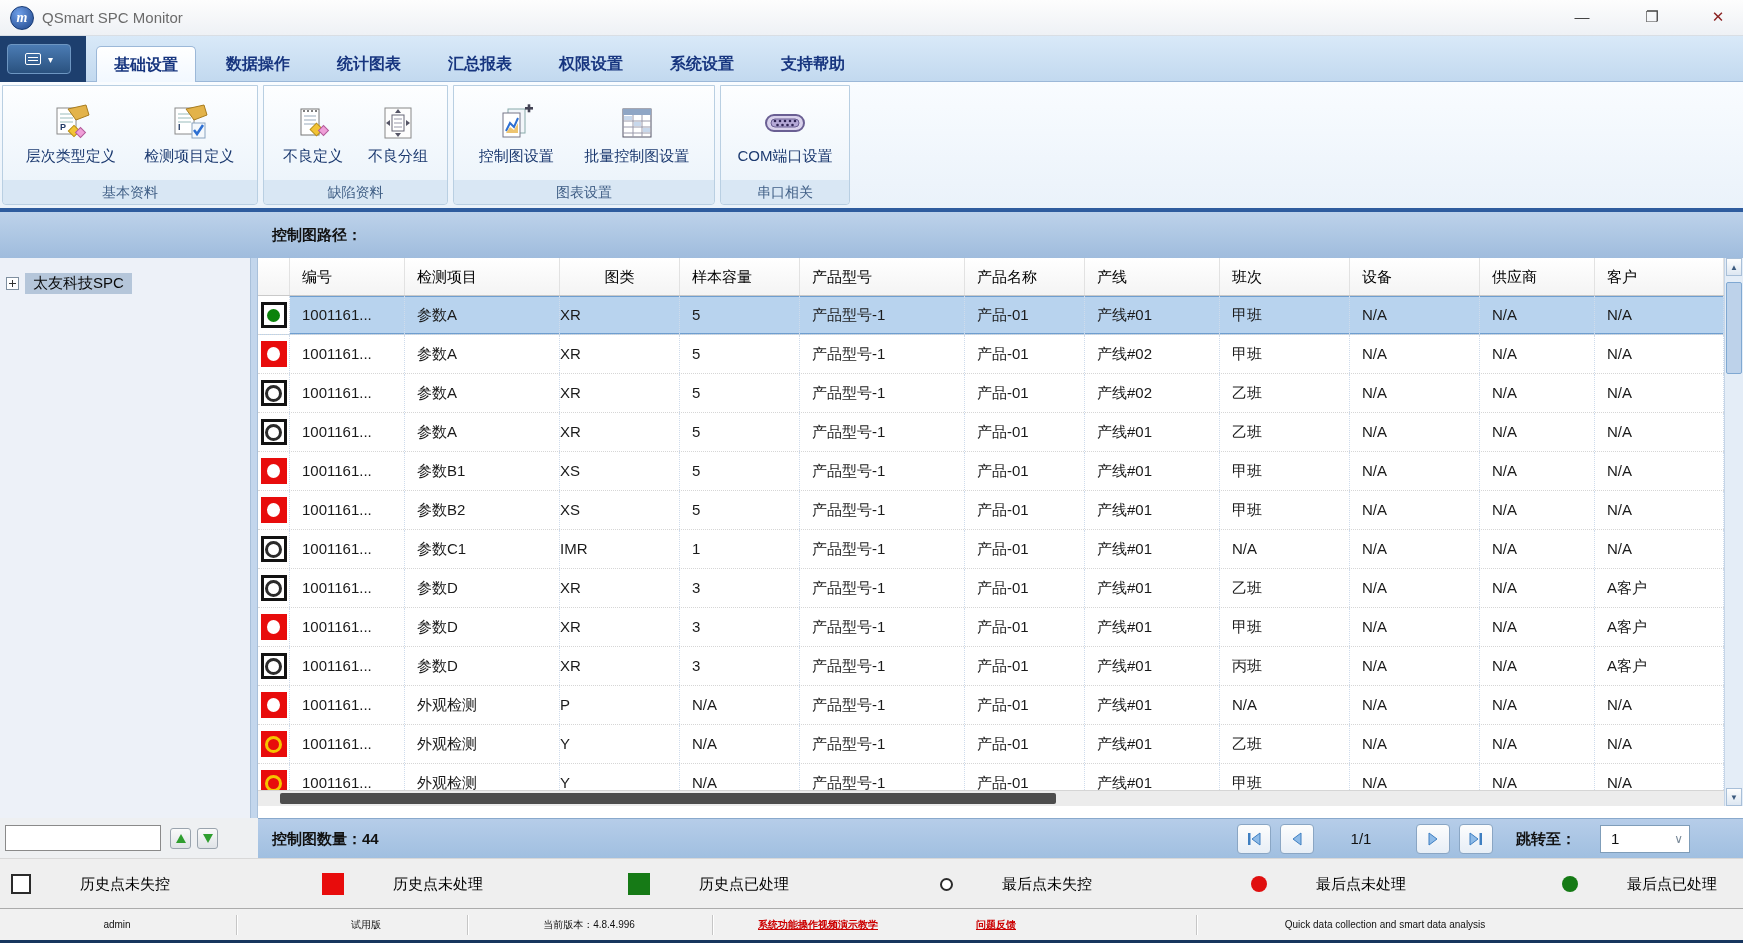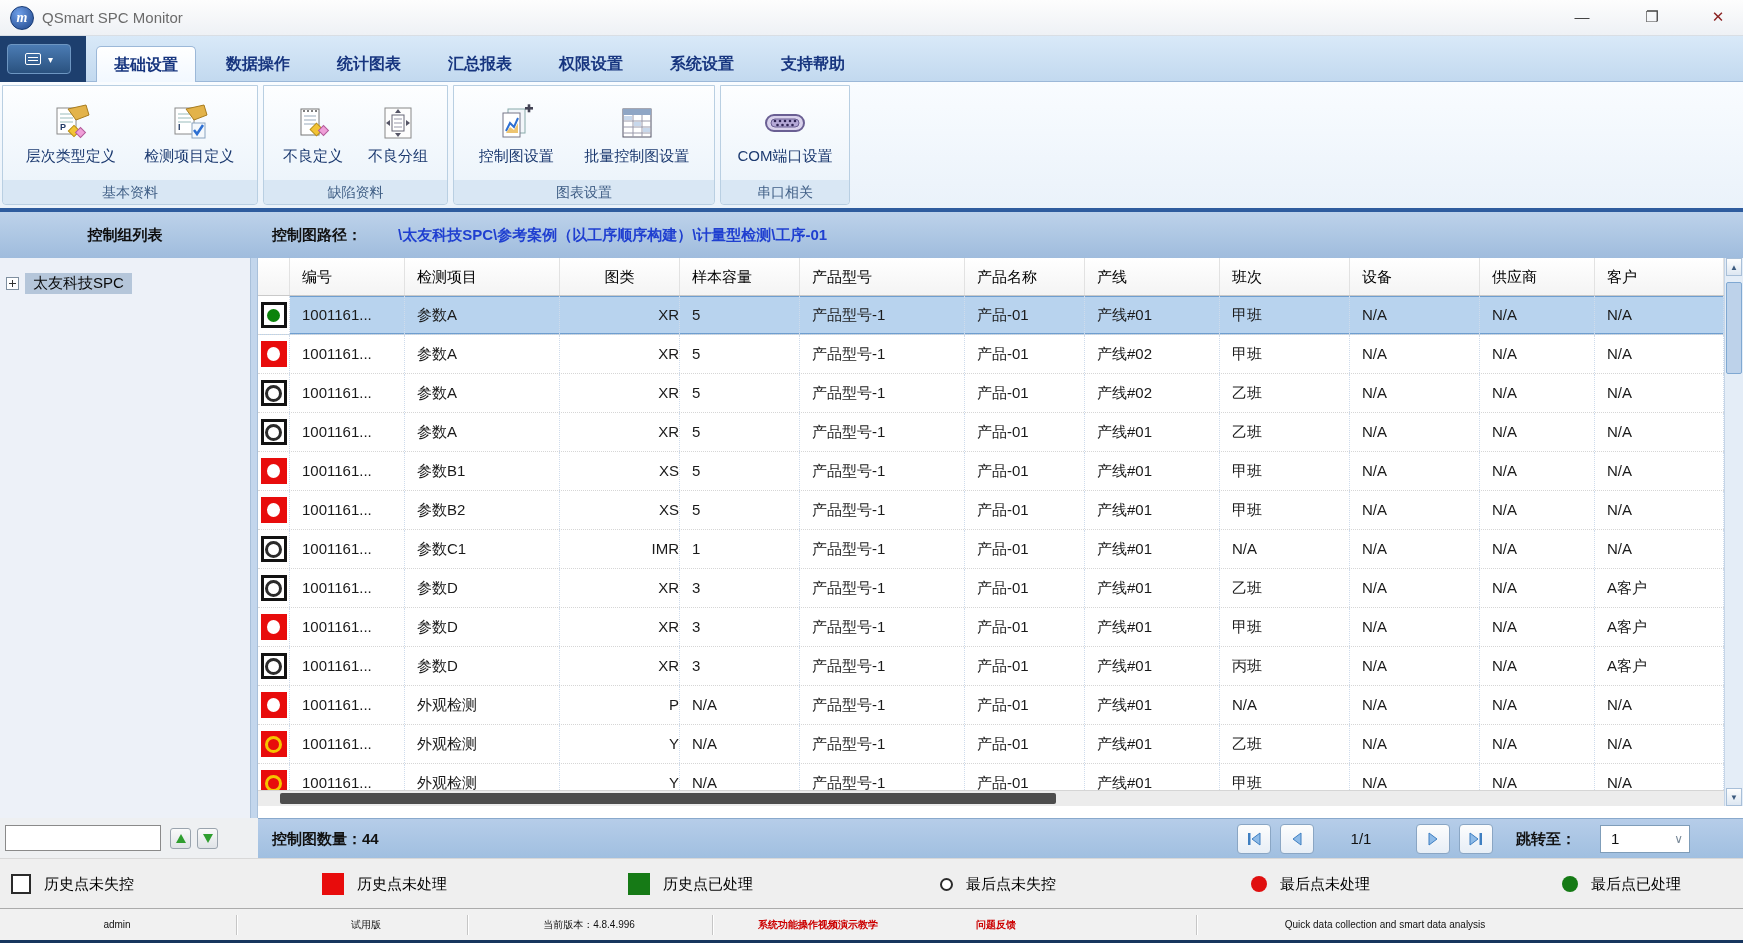--- a/index.html
+++ b/index.html
@@ -67,21 +67,21 @@
   #thead { position:absolute; left:0; top:0; width:1466px; height:38px; display:flex;
     background:linear-gradient(#ffffff,#f4f4f4); border-bottom:1px solid #c9c9c9; }
   .th { line-height:37px; padding-left:12px; font-size:15px; color:#000;
     border-right:1px solid #e2e2e2; overflow:hidden; white-space:nowrap; }
   .th.c-center { text-align:center; padding-left:0; }
   #rows { position:absolute; left:0; top:38px; width:1466px; height:494px; overflow:hidden; }
   .trow { display:flex; height:39px; border-bottom:1px dotted #d6d6d6; background:#fff; }
   .trow.selected { background:#b8d3ee; box-shadow:inset 0 1px 0 #6f9ecf, inset 0 -1px 0 #6f9ecf; }
   .td { line-height:38px; padding-left:12px; font-size:15px; color:#1a1a1a;
     border-right:1px dotted #cfdcec; overflow:hidden; white-space:nowrap; }
-  .td.c-center { text-align:right; padding-left:0; }
+  .td.c-center { text-align:left; padding-left:0; }
   .td.status { background:#fff; display:flex; align-items:center; justify-content:center; padding-left:0; }
 
   .sicon { width:26px; height:26px; display:flex; align-items:center; justify-content:center; }
   .sicon.green-dot { background:#fff; border:3px solid #121212; }
   .sicon.green-dot::after { content:""; width:13px; height:13px; border-radius:50%; background:#0b830b; }
   .sicon.red-dot { background:#e80c0c; }
   .sicon.red-dot::after { content:""; width:13px; height:14px; border-radius:50%; background:#fff; }
   .sicon.ring { background:#fff; border:3px solid #121212; }
   .sicon.ring::after { content:""; width:11px; height:11px; border-radius:50%; border:3px solid #2a2a2a; background:#fff; }
   .sicon.yellow-ring { background:#e80c0c; }
@@ -117,33 +117,33 @@
   #pg-first { left:979px; } #pg-prev { left:1022px; }
   #page-indicator { position:absolute; left:1068px; top:0; width:70px; text-align:center; line-height:40px; font-size:15px; }
   #pg-next { left:1158px; } #pg-last { left:1201px; }
   #jump-label { position:absolute; left:1258px; top:0; line-height:40px; font-weight:700; }
   #jump-dd { position:absolute; left:1342px; top:6px; width:90px; height:28px; background:#fff;
     border:1px solid #7f9db9; line-height:26px; padding-left:10px; }
   #jump-dd .chev { position:absolute; right:6px; top:0; line-height:26px; color:#7a8a99; font-size:12px; }
 
   
   #legend { position:absolute; left:0; top:858px; width:1743px; height:50px; background:#efefef; border-top:1px solid #d8d8d8; }
-  .lgitem { position:absolute; top:0; height:50px; display:flex; align-items:center; font-size:15px; color:#000; }
+  .lgitem { position:absolute; top:0; height:50px; display:flex; align-items:center; font-size:15px; color:#000;gap:36px; }
   .sw { margin-right:13px; flex:none; }
   .sw.square-outline { width:20px; height:20px; background:#fff; border:2px solid #2b2b2b; }
   .sw.square-red   { width:22px; height:22px; background:#e80c0c; }
   .sw.square-green { width:22px; height:22px; background:#167a16; }
   .sw.circle-outline { width:13px; height:13px; border:2px solid #2b2b2b; border-radius:50%; background:#fff; }
   .sw.circle-red   { width:16px; height:16px; border-radius:50%; background:#e00f0f; }
   .sw.circle-green { width:16px; height:16px; border-radius:50%; background:#157a15; }
 
   
   #statusbar { position:absolute; left:0; top:908px; width:1743px; height:32px; background:#f1f1f1; border-top:1px solid #ababab; }
   .sbitem { position:absolute; top:0; line-height:31px; transform:translateX(-50%); white-space:nowrap; font-size:10px; }
-  .sbitem.link { color:#cc0000; font-weight:700; }
+  .sbitem.link { color:#cc0000; text-decoration:underline; font-weight:700; }
   .sbsep { position:absolute; top:6px; width:1px; height:20px; background:#c6c6c6; box-shadow:1px 0 0 #fff; }
   #bottomedge { position:absolute; left:0; top:940px; width:1743px; height:3px; background:#17365e; }
 </style>
 </head>
 <body>
 
 <div id="titlebar">
   <div id="logo">m</div>
   <span id="apptitle">QSmart SPC Monitor</span>
   <div class="winbtn" id="btn-min" style="left:1560px">—</div>
@@ -298,23 +298,21 @@
           </div>
           <div class="rlabel">COM端口设置</div>
         </div>
       </div>
       <div class="rcap">串口相关</div>
     </div>
   </div>
 <div id="ribbonsep"></div>
 
 <div id="bluebar">
-  <span id="grouplist-title">控制组列表</span>
   <span id="path-label">控制图路径：</span>
-  <span id="path-value">\太友科技SPC\参考案例（以工序顺序构建）\计量型检测\工序-01</span>
 </div>
 
 <div id="sidebar">
   <div id="tree-item">
     <span id="expander"></span>
     <span id="tree-label">太友科技SPC</span>
   </div>
 </div>
 <div id="splitter"></div>
 

